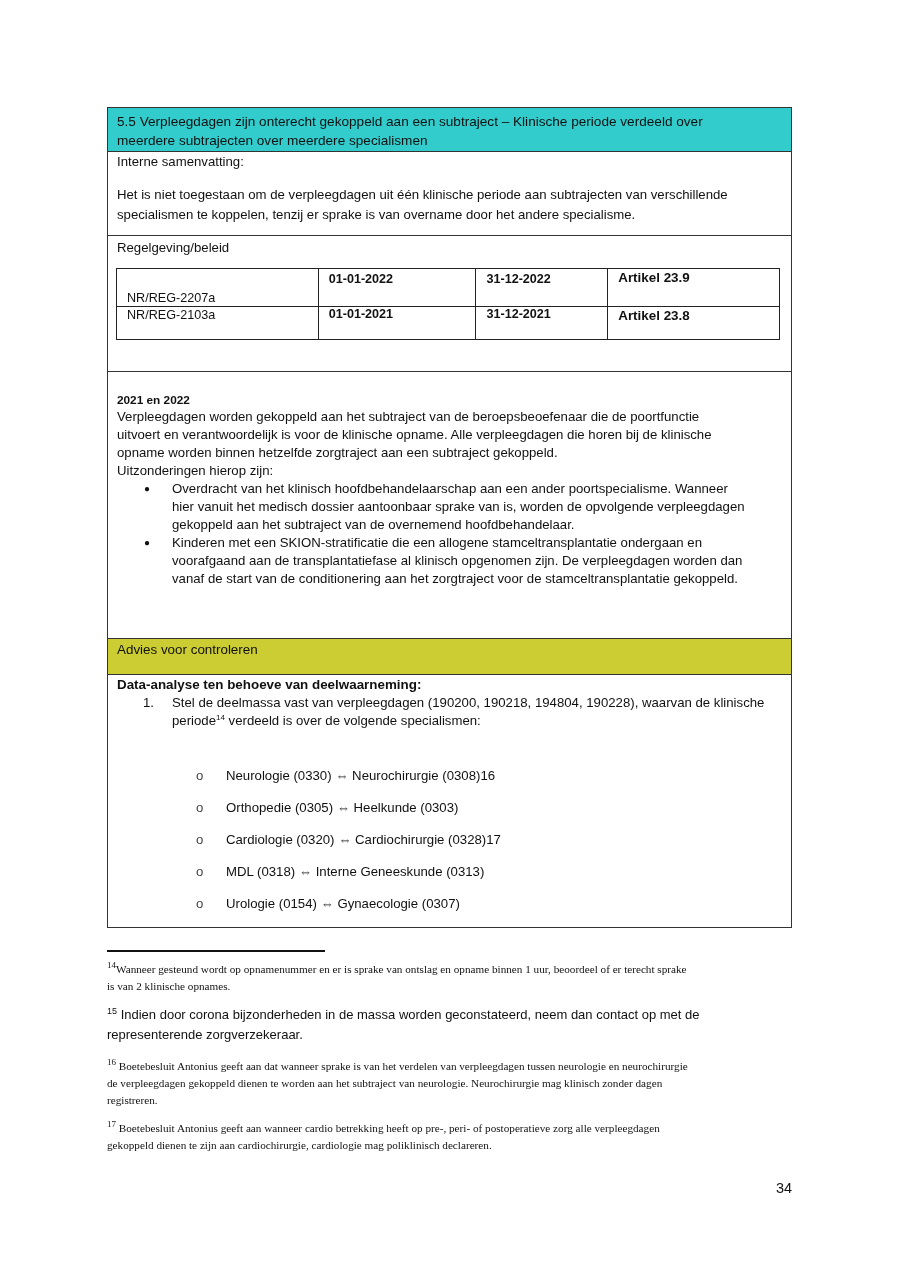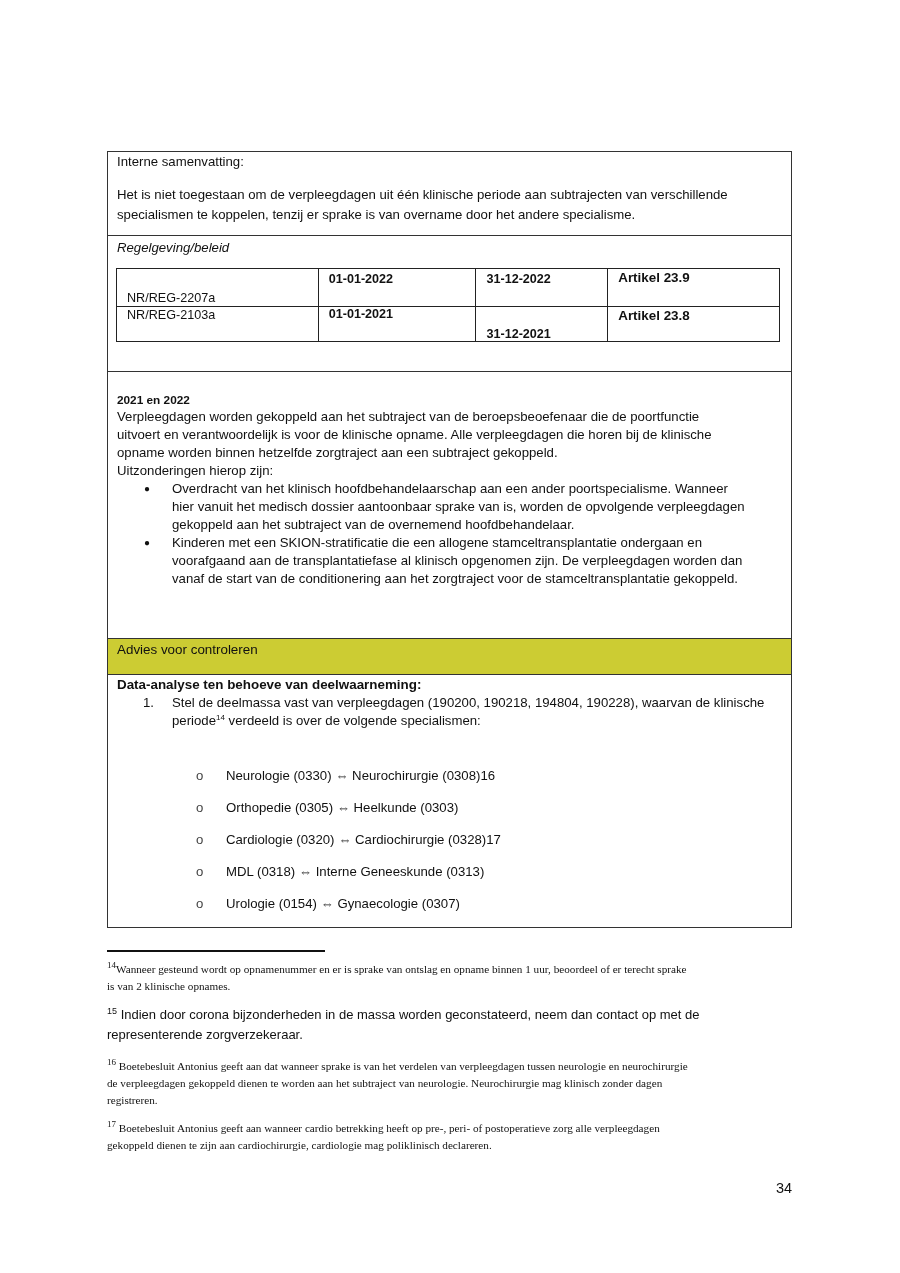--- a/index.html
+++ b/index.html
@@ -5,21 +5,21 @@
   html, body { margin: 0; padding: 0; background: #ffffff; }
   body { width: 900px; height: 1273px; position: relative; font-family: "Liberation Sans", sans-serif; color: #111; overflow: hidden; }
   .page { position: absolute; left: 0; top: 0; width: 900px; height: 1273px; }
   .cell { position: absolute; left: 107px; width: 685px; box-sizing: border-box; border-left: 1.3px solid #333; border-right: 1.3px solid #333; border-top: 1.3px solid #333; }
 
   .hdr-teal { background: #33cccc; }
   .hdr-olive { background: #cccc33; }
 
   .t { font-size: 13.2px; line-height: 18px; }
   .b { font-weight: bold; }
-  .i { font-style: italic; }
+  .i { }
 
   table.reg { position: absolute; left: 116px; top: 268px; width: 664px; border-collapse: collapse; font-size: 12.6px; }
   table.reg td { border: 1.6px solid #222; vertical-align: top; padding: 0 0 0 10px; height: 38px; box-sizing: border-box; }
   table.reg tr:nth-child(2) td { height: 33px; }
   .bold-sm { font-weight: bold; }
 
   ul.bul { list-style: none; margin: 0; padding: 0; }
   ul.bul li { position: relative; padding-left: 55px; }
   ul.bul li .dot { position: absolute; left: 27px; top: 0; }
 
@@ -31,20 +31,24 @@
   .fn.sans { font-family: "Liberation Sans", sans-serif; font-size: 13px; line-height: 20px; }
   sup { font-size: 8px; vertical-align: super; line-height: 0; }
 
   .pagenum { position: absolute; left: 776px; top: 1180px; font-size: 14.5px; }
 </style>
 </head>
 <body>
 
 <div class="page">
 
+  <div class="cell hdr-teal" style="top:107px;height:44px;padding:4px 0 0 9px;">
+    <div class="t" style="font-size:13.6px;line-height:19px;">5.5 Verpleegdagen zijn onterecht gekoppeld aan een subtraject – Klinische periode verdeeld over</div>
+    <div class="t" style="font-size:13.6px;line-height:19px;">meerdere subtrajecten over meerdere specialismen</div>
+  </div>
 
   <div class="cell" style="top:151px;height:84px;padding:1px 0 0 9px;">
     <div class="t">Interne samenvatting:</div>
     <div class="t" style="margin-top:14px;line-height:20px;">Het is niet toegestaan om de verpleegdagen uit één klinische periode aan subtrajecten van verschillende</div>
     <div class="t" style="line-height:20px;">specialismen te koppelen, tenzij er sprake is van overname door het andere specialisme.</div>
   </div>
 
   <div class="cell" style="top:235px;height:136px;padding:3px 0 0 9px;">
     <div class="t i">Regelgeving/beleid</div>
   </div>
@@ -58,21 +62,21 @@
     <tbody>
         <tr>
       <td style="vertical-align:bottom;padding-bottom:1px;"><span>NR/REG-2207a</span></td>
       <td class="bold-sm" style="padding-top:3px;">01-01-2022</td>
       <td class="bold-sm" style="padding-top:3px;">31-12-2022</td>
       <td class="bold-sm" style="font-size:13.4px;padding-top:1px;">Artikel 23.9</td>
     </tr>
     <tr>
       <td style="padding-top:1px;">NR/REG-2103a</td>
       <td class="bold-sm" style="">01-01-2021</td>
-      <td class="bold-sm" style="padding-top:20px;">31-12-2021</td>
+      <td class="bold-sm" style="padding-top:0;">31-12-2021</td>
       <td class="bold-sm" style="font-size:13.4px;padding-top:1px;">Artikel 23.8</td>
     </tr>
   </tbody>
     </table>
 
   <div class="cell" style="top:371px;height:267px;padding:20px 0 0 9px;">
     <div class="b" style="font-size:11.8px;line-height:16px;">2021 en 2022</div>
     <div class="t">Verpleegdagen worden gekoppeld aan het subtraject van de beroepsbeoefenaar die de poortfunctie</div>
     <div class="t">uitvoert en verantwoordelijk is voor de klinische opname. Alle verpleegdagen die horen bij de klinische</div>
     <div class="t">opname worden binnen hetzelfde zorgtraject aan een subtraject gekoppeld.</div>

